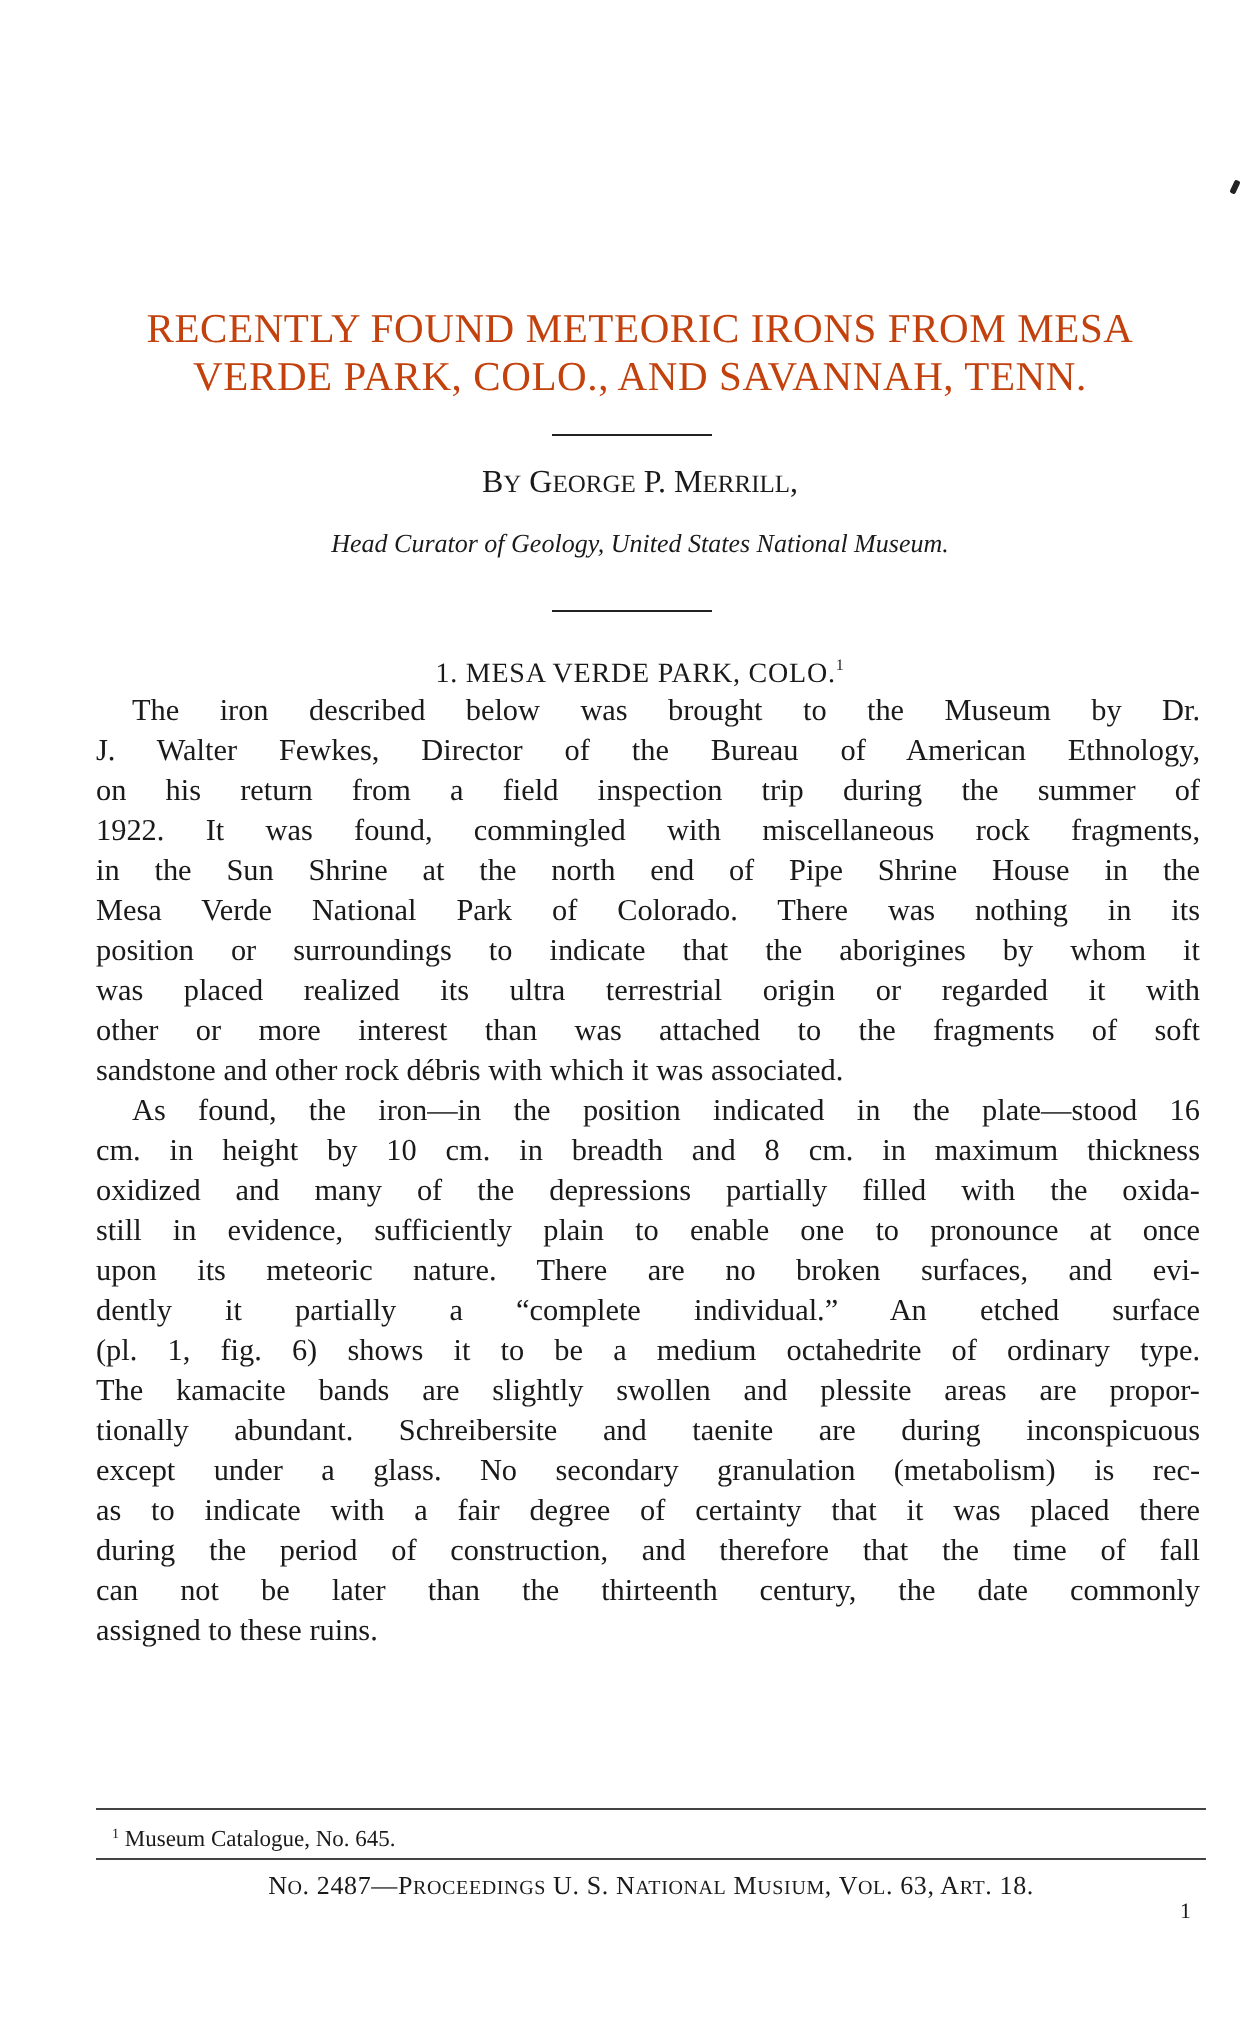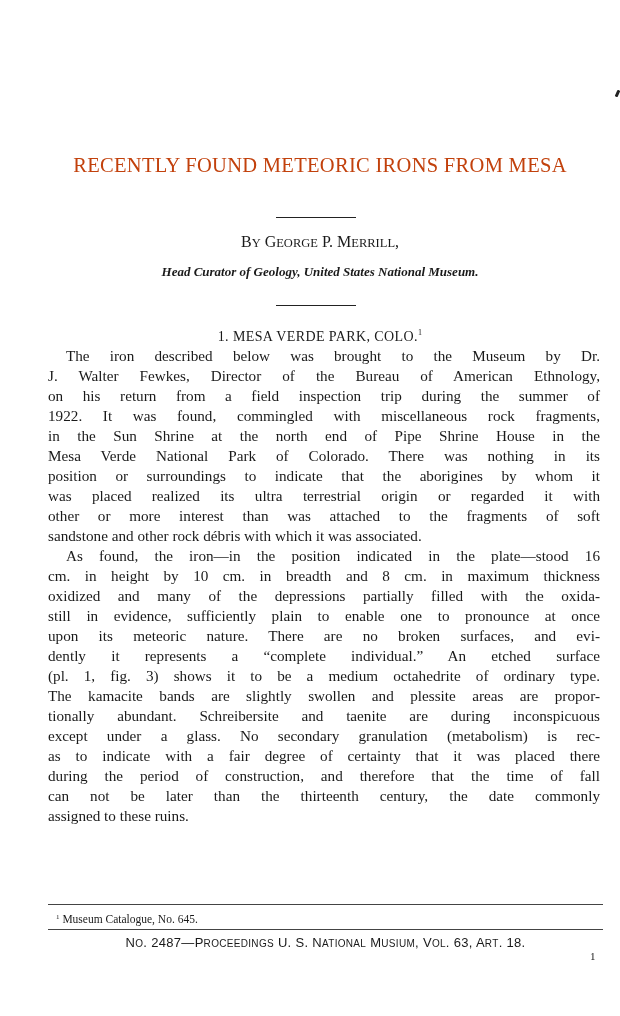--- a/index.html
+++ b/index.html
@@ -6,44 +6,45 @@
     body { width: 620px; height: 1016px; position: relative; overflow: hidden; color: #1a1a1a; font-family: "Liberation Serif", "DejaVu Serif", serif; }
     .page { position: absolute; left: 0; top: 0; width: 620px; height: 1016px; }
     .speck { position: absolute; left: 616px; top: 90px; width: 3px; height: 7px; background: #222; transform: rotate(25deg); border-radius: 1px; }
     .title { position: absolute; left: 40px; width: 560px; top: 153px; text-align: center; font-size: 20.5px; line-height: 24px; letter-spacing: 0.3px; color: #c2410c; }
     .rule { position: absolute; height: 0; border-top: 1.5px solid #222; }
     .rule.r1 { left: 276px; width: 80px; top: 217px; }
     .rule.r2 { left: 276px; width: 80px; top: 305px; }
     .byline { position: absolute; left: 40px; width: 560px; top: 232px; text-align: center; font-size: 16px; line-height: 20px; }
     .sc-big { font-size: 16px; }
     .sc-small { font-size: 12.5px; }
-    .affil { position: absolute; left: 40px; width: 560px; top: 263px; text-align: center; font-size: 13px; font-style: italic; font-weight: bold; line-height: 18px; }
+    .affil { position: absolute; left: 40px; width: 560px; top: 263px; text-align: center; font-size: 13px; font-style: italic; font-weight: normal; line-height: 18px; }
     .section { position: absolute; left: 40px; width: 560px; top: 324px; text-align: center; font-size: 14px; line-height: 18px; letter-spacing: 0.4px; }
     .section sup { font-size: 8px; vertical-align: 6px; }
     .body { position: absolute; left: 48px; width: 552px; top: 346px; font-size: 15.2px; line-height: 20px; text-align: justify; }
     .body .line { display: block; white-space: nowrap; text-align-last: justify; text-align: justify; }
     .body .line.last { text-align-last: left; }
     .body .indent { padding-left: 18px; }
     .rule.fn-top { left: 48px; width: 555px; top: 904px; border-top: 1px solid #444; }
     .footnote { position: absolute; left: 56px; top: 910px; font-size: 11.5px; line-height: 14px; }
     .footnote sup { font-size: 7px; vertical-align: 4px; }
     .rule.fn-bot { left: 48px; width: 555px; top: 929px; border-top: 1px solid #444; }
-    .series { position: absolute; left: 48px; width: 555px; top: 934px; text-align: center; font-family: Liberation Sans, sans-serif; font-size: 13px; line-height: 17px; letter-spacing: 0.3px; }
+    .series { position: absolute; left: 48px; width: 555px; top: 934px; text-align: center; font-family: Liberation Serif, serif; font-size: 13px; line-height: 17px; letter-spacing: 0.3px; }
     .series .cap { font-size: 13px; }
     .series .small { font-size: 10px; }
     .pagenum { position: absolute; left: 590px; top: 949px; font-size: 11px; line-height: 14px; }
   </style>
 </head>
 <body>
 
 <div class="page">
   <div class="speck"></div>
 
   <div class="title">
     <div>RECENTLY FOUND METEORIC IRONS FROM MESA</div>
+    <div>VERDE PARK, COLO., AND SAVANNAH, TENN.</div>
   </div>
 
   <div class="rule r1"></div>
 
   <div class="byline">
     <span id="byline-text"><span class="sc-big">B</span><span class="sc-small">Y</span> <span class="sc-big">G</span><span class="sc-small">E</span><span class="sc-small">O</span><span class="sc-small">R</span><span class="sc-small">G</span><span class="sc-small">E</span> <span class="sc-big">P</span><span class="sc-big">.</span> <span class="sc-big">M</span><span class="sc-small">E</span><span class="sc-small">R</span><span class="sc-small">R</span><span class="sc-small">I</span><span class="sc-small">L</span><span class="sc-small">L</span><span class="sc-big">,</span></span>
   </div>
 
   <div class="affil">Head Curator of Geology, United States National Museum.</div>
 
@@ -62,22 +63,22 @@
       <span class="line">Mesa Verde National Park of Colorado.  There was nothing in its</span>
       <span class="line">position or surroundings to indicate that the aborigines by whom it</span>
       <span class="line">was placed realized its ultra terrestrial origin or regarded it with</span>
       <span class="line">other or more interest than was attached to the fragments of soft</span>
       <span class="line last">sandstone and other rock débris with which it was associated.</span>
       <span class="line indent">As found, the iron—in the position indicated in the plate—stood 16</span>
       <span class="line">cm. in height by 10 cm. in breadth and 8 cm. in maximum thickness</span>
       <span class="line">oxidized and many of the depressions partially filled with the oxida-</span>
       <span class="line">still in evidence, sufficiently plain to enable one to pronounce at once</span>
       <span class="line">upon its meteoric nature.  There are no broken surfaces, and evi-</span>
-      <span class="line">dently it represents a “complete individual.”  An etched surface</span>
-      <span class="line">(pl. 1, fig. 3) shows it to be a medium octahedrite of ordinary type.</span>
+      <span class="line">dently it partially a “complete individual.”  An etched surface</span>
+      <span class="line">(pl. 1, fig. 6) shows it to be a medium octahedrite of ordinary type.</span>
       <span class="line">The kamacite bands are slightly swollen and plessite areas are propor-</span>
       <span class="line">tionally abundant.  Schreibersite and taenite are during inconspicuous</span>
       <span class="line">except under a glass.  No secondary granulation (metabolism) is rec-</span>
       <span class="line">as to indicate with a fair degree of certainty that it was placed there</span>
       <span class="line">during the period of construction, and therefore that the time of fall</span>
       <span class="line">can not be later than the thirteenth century, the date commonly</span>
       <span class="line last">assigned to these ruins.</span>
     </div>
 
   <div class="rule fn-top"></div>

